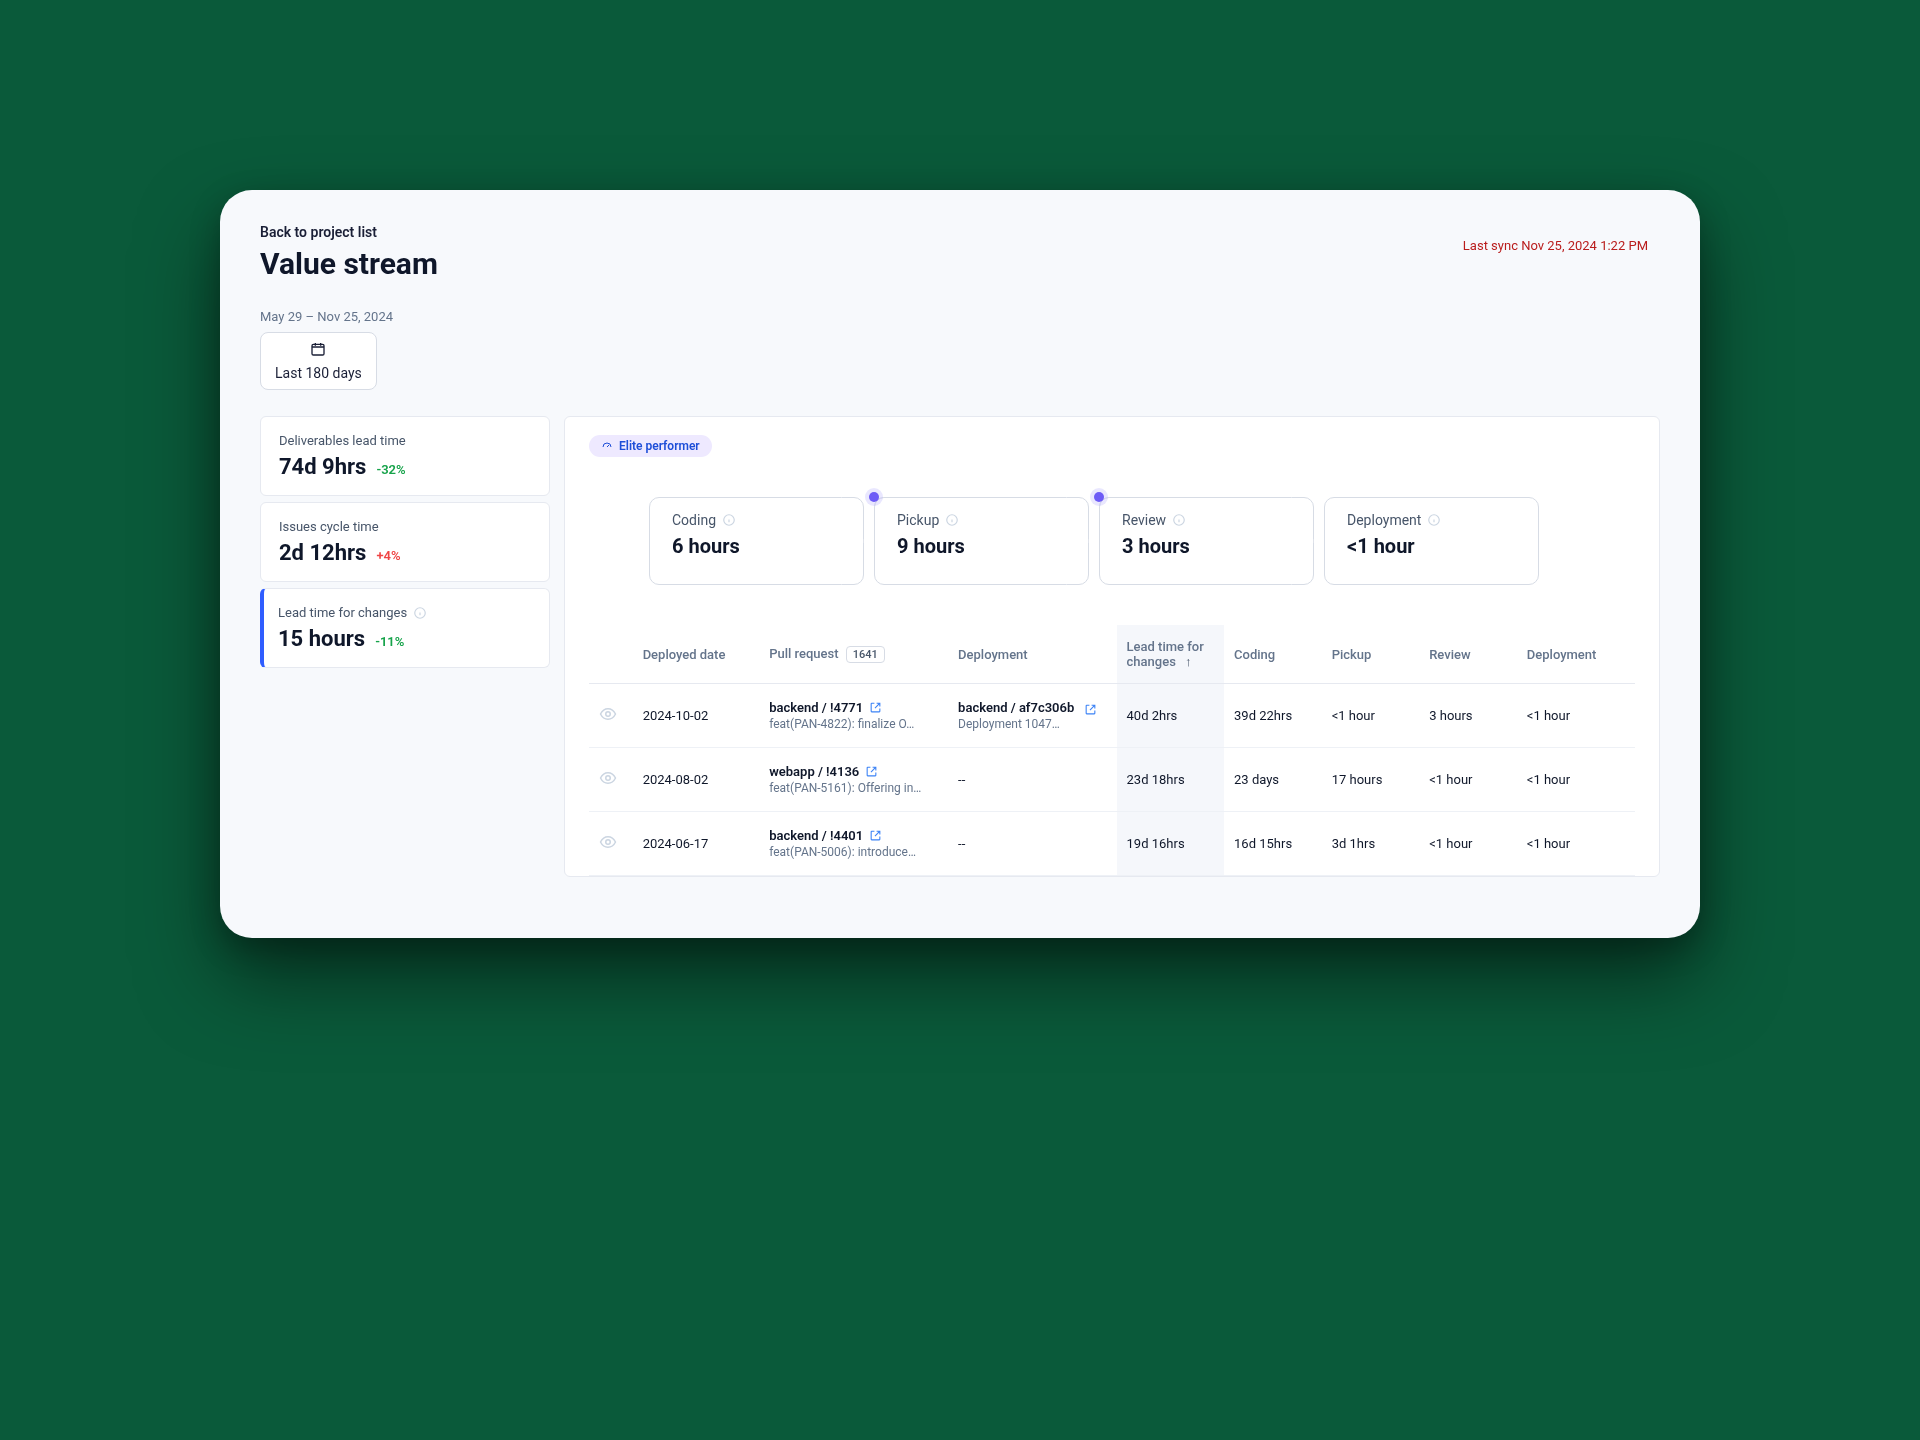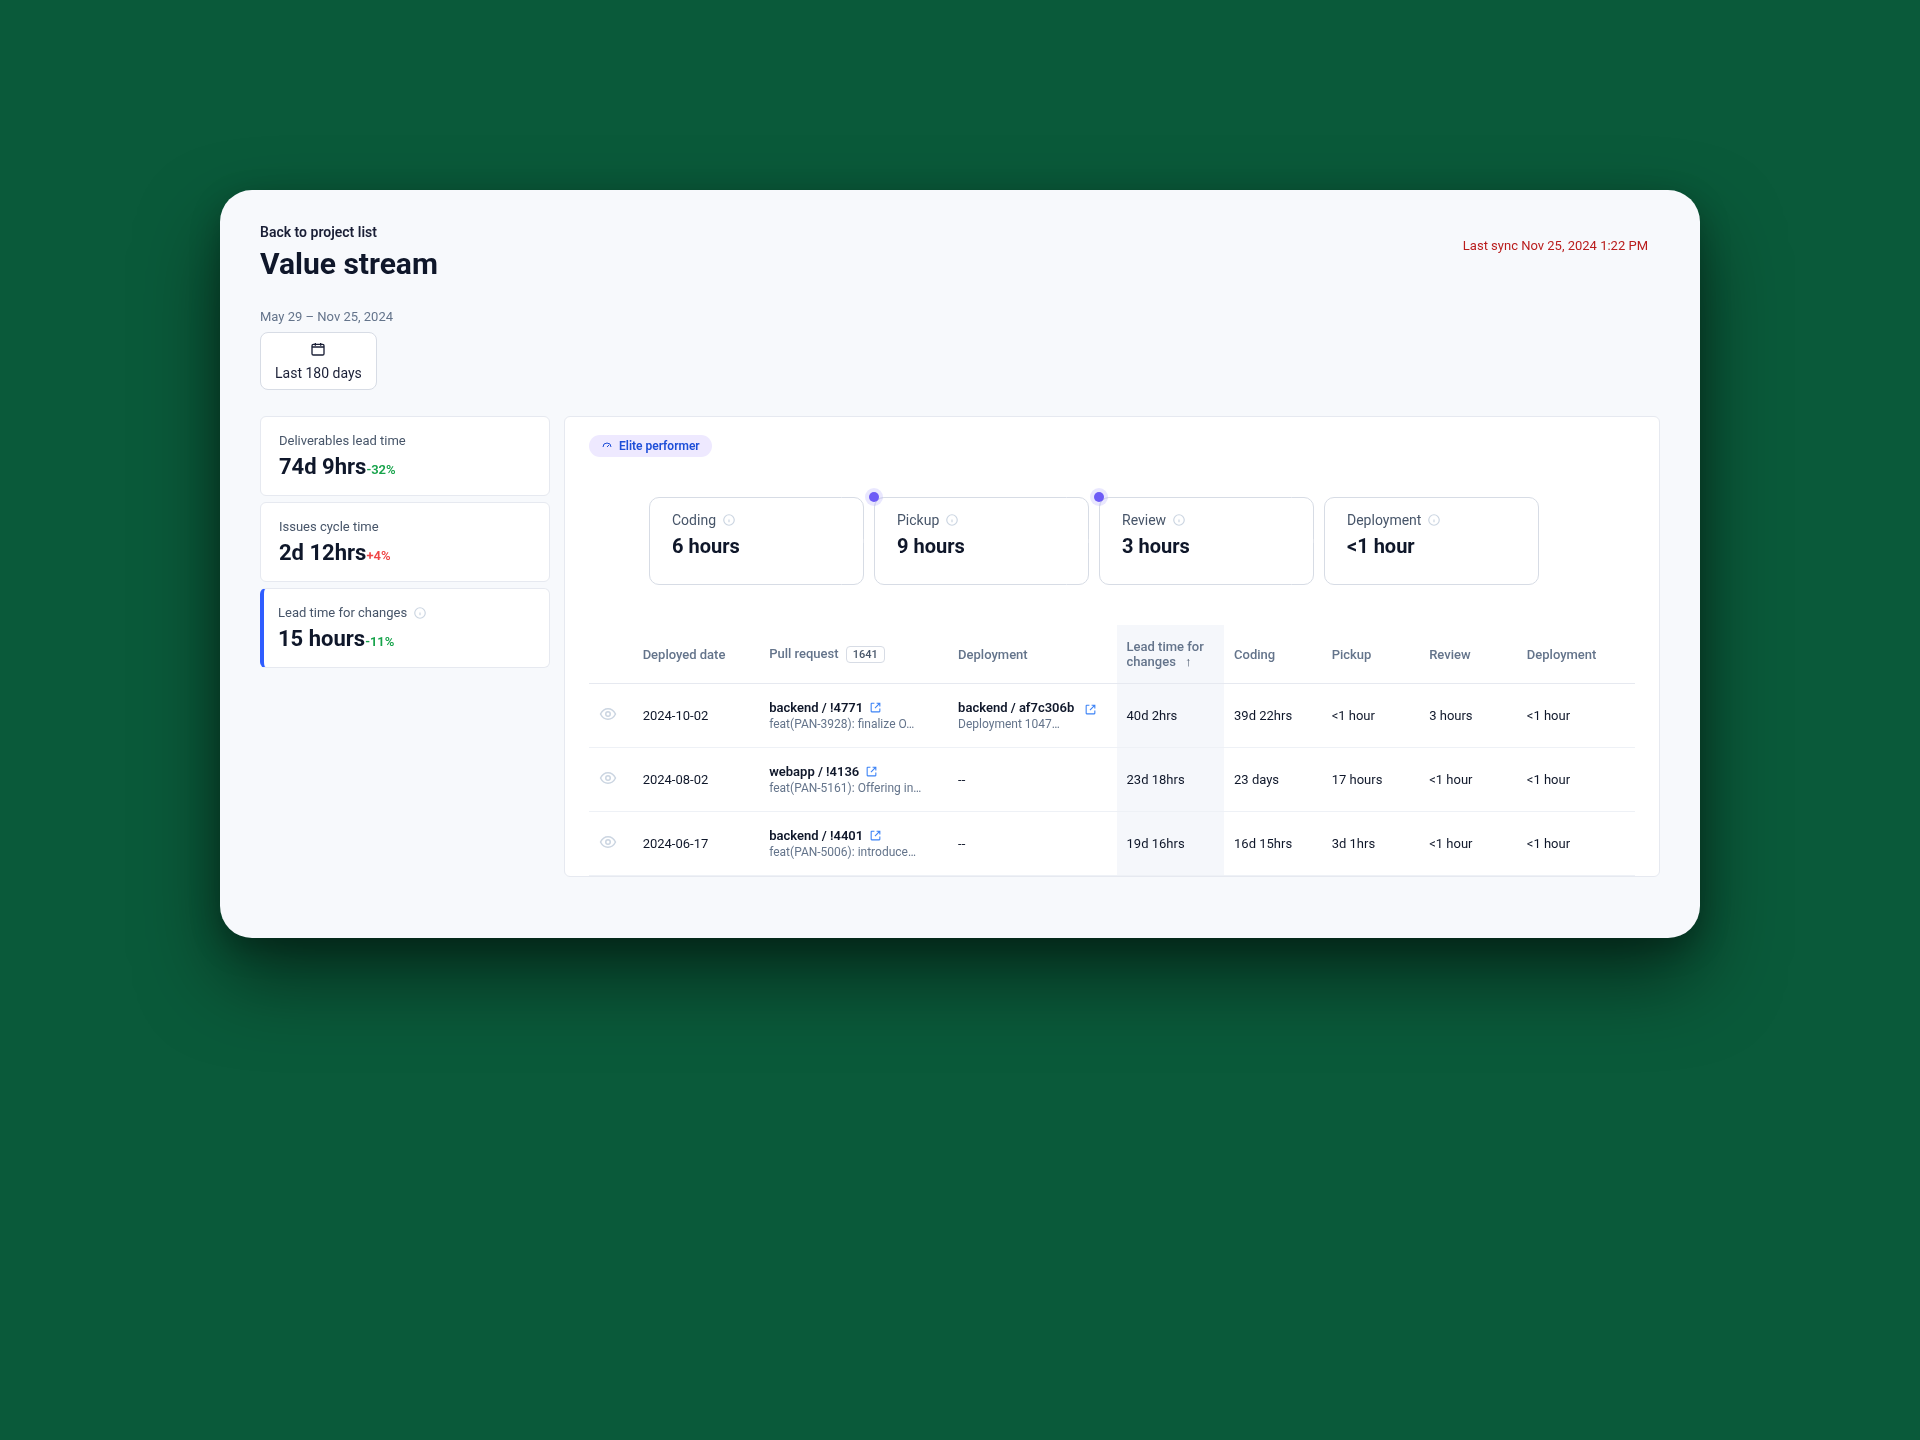--- a/index.html
+++ b/index.html
@@ -35,21 +35,21 @@
   .range-btn svg { width: 16px; height: 16px; }
 
   .main-row { display: flex; margin-top: 26px; gap: 0; }
   .side { width: 290px; display: flex; flex-direction: column; }
   .side-card {
     background: #fff; border: 1px solid #e6e9f0; border-radius: 6px;
     padding: 16px 18px; margin-bottom: 6px;
   }
   .side-card.active { border-left: 4px solid #2f5dff; padding-left: 14px; }
   .side-card .label { font-size: 13px; color: #475569; display: flex; align-items: center; gap: 6px; }
-  .side-card .value-row { display: flex; align-items: baseline; margin-top: 6px; }
+  .side-card .value-row { display: flex; align-items: baseline; gap: 10px; margin-top: 6px; }
   .side-card .value { font-size: 22px; font-weight: 700; color: #0f172a; }
   .delta { font-size: 13px; font-weight: 600; }
   .delta.neg { color: #16a34a; } 
   .delta.pos { color: #ef4444; }
   .info-ic { width: 14px; height: 14px; color: #cbd5e1; }
 
   .content { flex: 1; margin-left: 14px; background: #fff; border: 1px solid #e6e9f0; border-radius: 6px; padding: 18px 24px 0 24px; display:flex; flex-direction:column; }
   .badge {
     display: inline-flex; align-items: center; gap: 6px;
     background: #eee9ff; color: #1d4ed8;
@@ -228,21 +228,21 @@
               <td><svg class="eye-ic" viewBox="0 0 24 24" fill="none" stroke="currentColor" stroke-width="2">
                   <path d="M2 12s3.5-7 10-7 10 7 10 7-3.5 7-10 7S2 12 2 12z"></path>
                   <circle cx="12" cy="12" r="3"></circle>
                 </svg></td>
               <td>2024-10-02</td>
               <td>
                 <div class="pr-title">backend / !4771 <svg class="ext-ic" viewBox="0 0 24 24" fill="none" stroke="currentColor" stroke-width="2">
                     <path d="M14 4h6v6M20 4l-9 9"></path>
                     <path d="M20 14v5a1 1 0 0 1-1 1H5a1 1 0 0 1-1-1V5a1 1 0 0 1 1-1h5"></path>
                   </svg></div>
-                <div class="pr-sub">feat(PAN-3928): finalize O…</div>
+                <div class="pr-sub">feat(PAN-4822): finalize O…</div>
               </td>
               <td>
                 <div class="dep-cell">
                   <div>
                     <div class="dep-title">backend / af7c306b</div>
                     <div class="dep-sub">Deployment 1047…</div>
                   </div>
                   <svg class="ext-ic" viewBox="0 0 24 24" fill="none" stroke="currentColor" stroke-width="2">
                     <path d="M14 4h6v6M20 4l-9 9"></path>
                     <path d="M20 14v5a1 1 0 0 1-1 1H5a1 1 0 0 1-1-1V5a1 1 0 0 1 1-1h5"></path>

